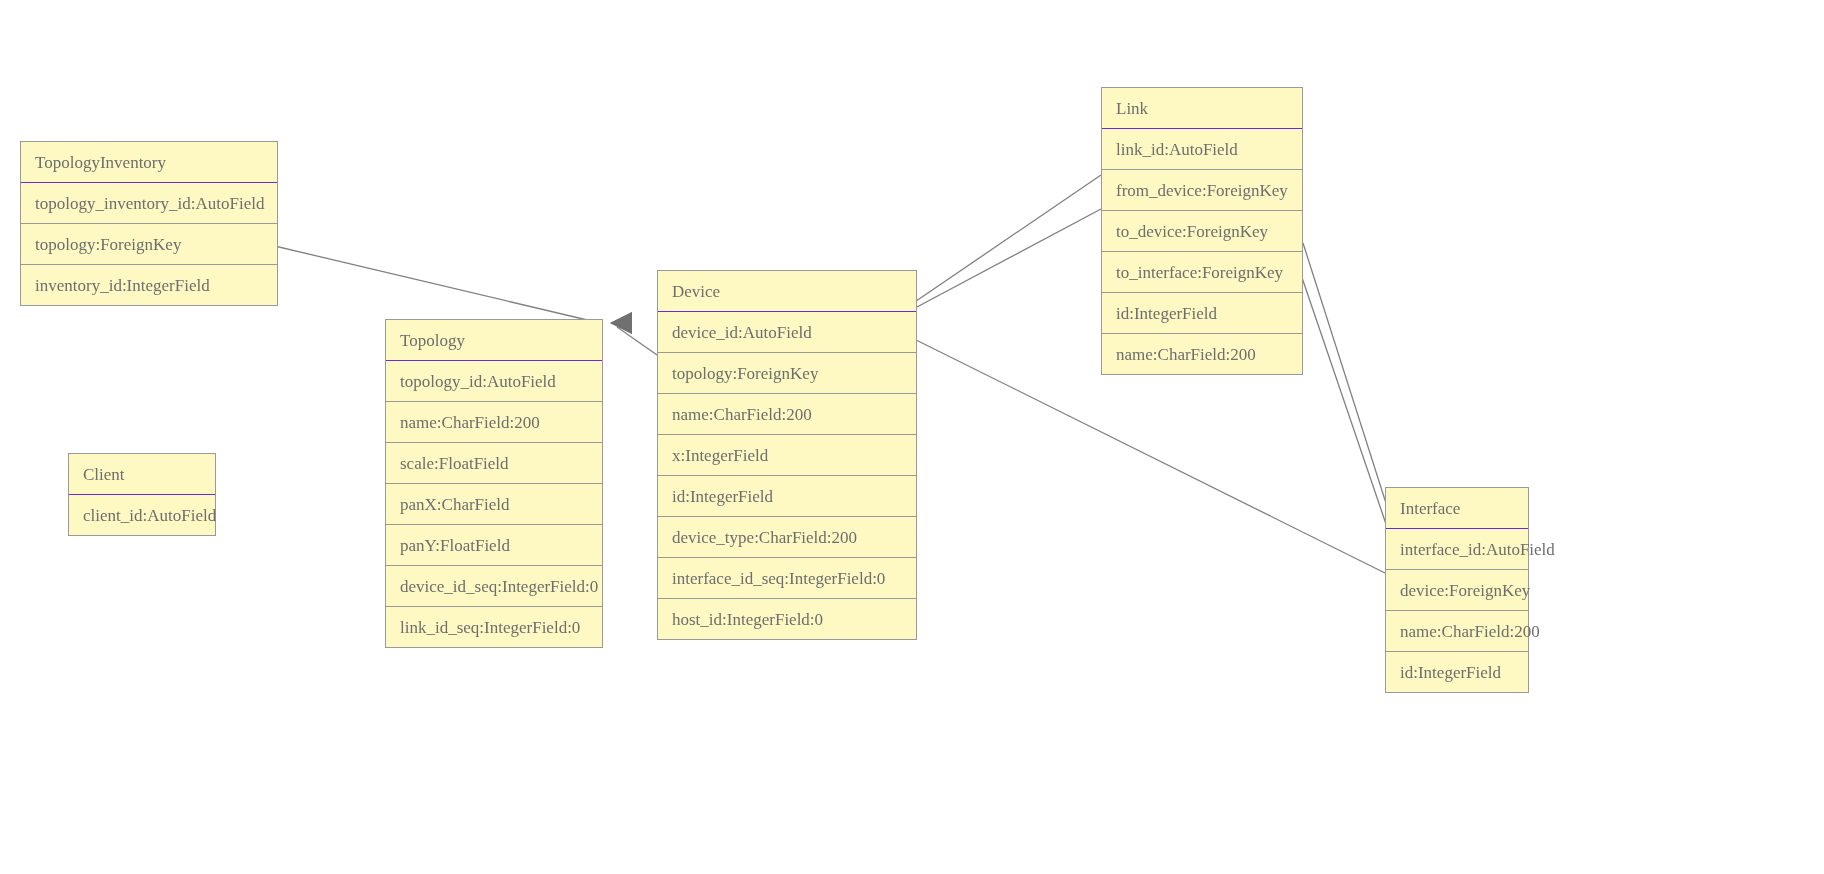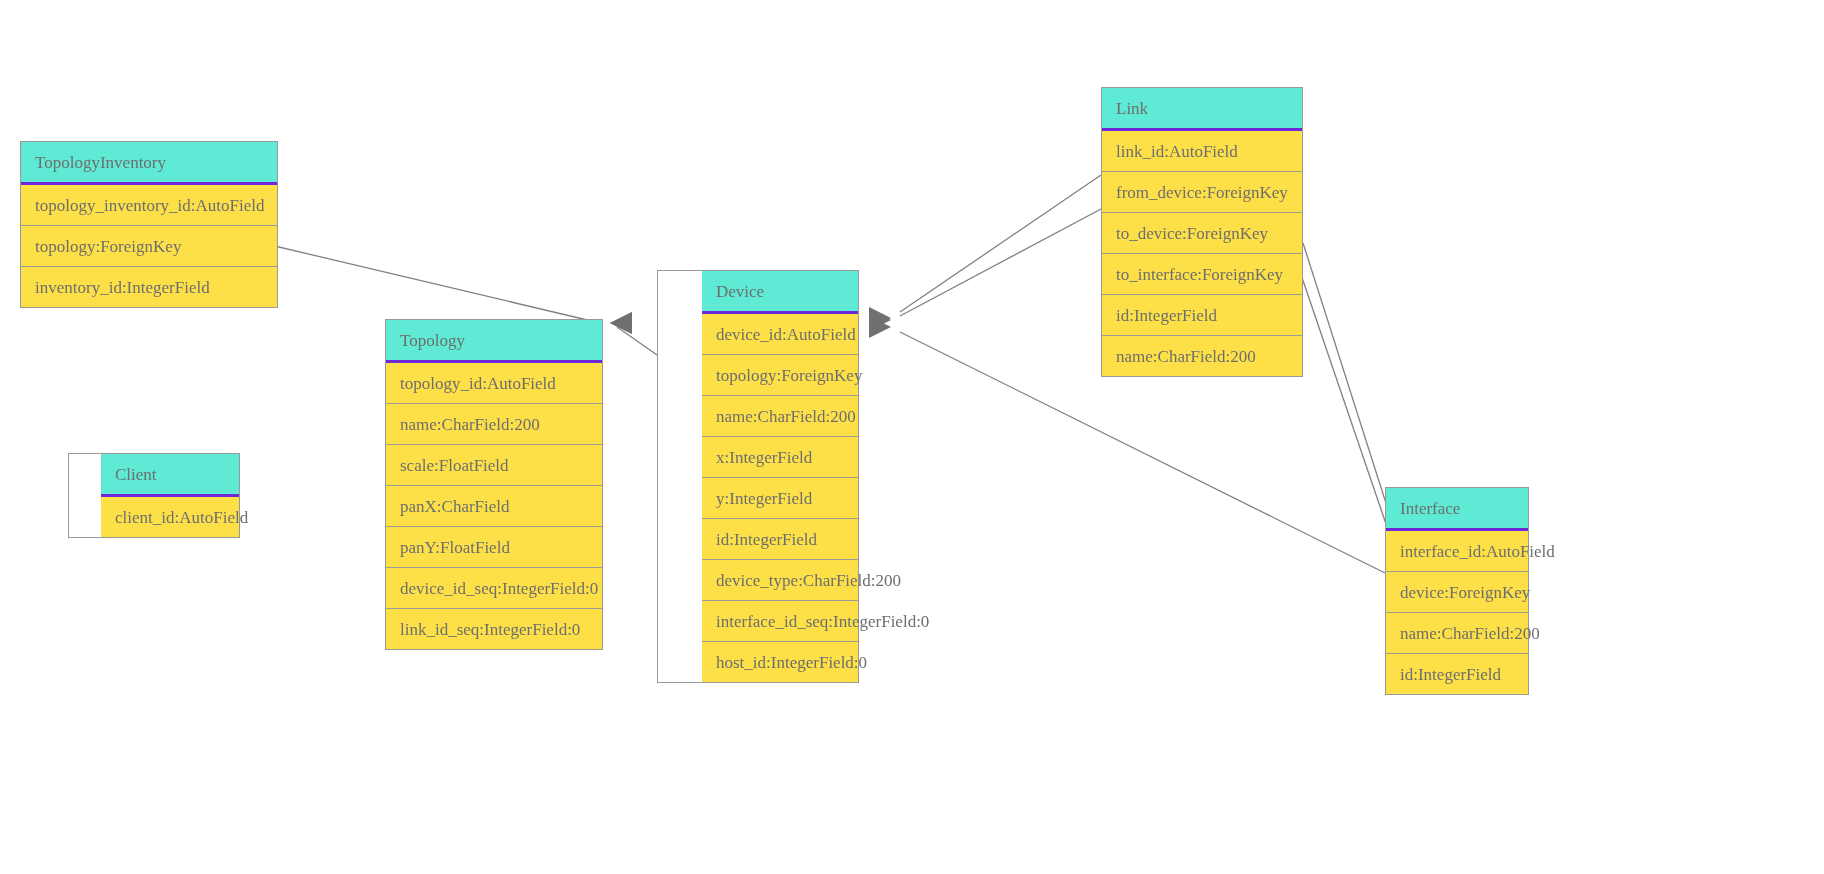--- a/index.html
+++ b/index.html
@@ -28,31 +28,31 @@
     pointer-events: none;
   }
   .entity {
     position: absolute;
     box-sizing: border-box;
     border: 1px solid #999999;
     background: #ffffff;
   }
   .entity-header {
     box-sizing: border-box;
-    background: #5eead4;
-    border-bottom: 3px solid #6d28d9;
+    background: #fef9c3;
+    border-bottom: 1px solid #6d28d9;
     color: #6e6e6e;
     font-size: 17px;
     line-height: 1;
     padding: 12px 0 11px 14px;
     white-space: nowrap;
   }
   .entity-row {
     box-sizing: border-box;
-    background: #fde047;
+    background: #fef9c3;
     border-bottom: 1px solid #999999;
     color: #6e6e6e;
     font-size: 17px;
     line-height: 1;
     padding: 12px 0 11px 14px;
     white-space: nowrap;
   }
   .entity-row:last-child {
     border-bottom: none;
   }
@@ -79,41 +79,40 @@
       <polygon points="0,0 -22,-11 -22,11" fill="#707070" transform="translate(1394,530) rotate(250)"></polygon>
     </svg>
 
   <div id="entities">
       <div class="entity" style="left: 20px; top: 141px; width: 258px;">
         <div class="entity-header">TopologyInventory</div>
         <div class="entity-row">topology_inventory_id:AutoField</div>
         <div class="entity-row">topology:ForeignKey</div>
         <div class="entity-row">inventory_id:IntegerField</div>
       </div>
-      <div class="entity" style="left: 68px; top: 453px; width: 172px; padding-left: 32px;">
+      <div class="entity" style="left: 68px; top: 453px; width: 148px;">
         <div class="entity-header">Client</div>
         <div class="entity-row">client_id:AutoField</div>
       </div>
       <div class="entity" style="left: 385px; top: 273px; width: 218px; margin-top: 46px;">
         <div class="entity-header">Topology</div>
         <div class="entity-row">topology_id:AutoField</div>
         <div class="entity-row">name:CharField:200</div>
         <div class="entity-row">scale:FloatField</div>
         <div class="entity-row">panX:CharField</div>
         <div class="entity-row">panY:FloatField</div>
         <div class="entity-row">device_id_seq:IntegerField:0</div>
         <div class="entity-row">link_id_seq:IntegerField:0</div>
       </div>
-      <div class="entity" style="left: 657px; top: 270px; width: 202px; padding-left: 44px;">
+      <div class="entity" style="left: 657px; top: 270px; width: 260px;">
         <div class="entity-header">Device</div>
         <div class="entity-row">device_id:AutoField</div>
         <div class="entity-row">topology:ForeignKey</div>
         <div class="entity-row">name:CharField:200</div>
         <div class="entity-row">x:IntegerField</div>
-        <div class="entity-row">y:IntegerField</div>
         <div class="entity-row">id:IntegerField</div>
         <div class="entity-row">device_type:CharField:200</div>
         <div class="entity-row">interface_id_seq:IntegerField:0</div>
         <div class="entity-row">host_id:IntegerField:0</div>
       </div>
       <div class="entity" style="left: 1101px; top: 87px; width: 202px;">
         <div class="entity-header">Link</div>
         <div class="entity-row">link_id:AutoField</div>
         <div class="entity-row">from_device:ForeignKey</div>
         <div class="entity-row">to_device:ForeignKey</div>

